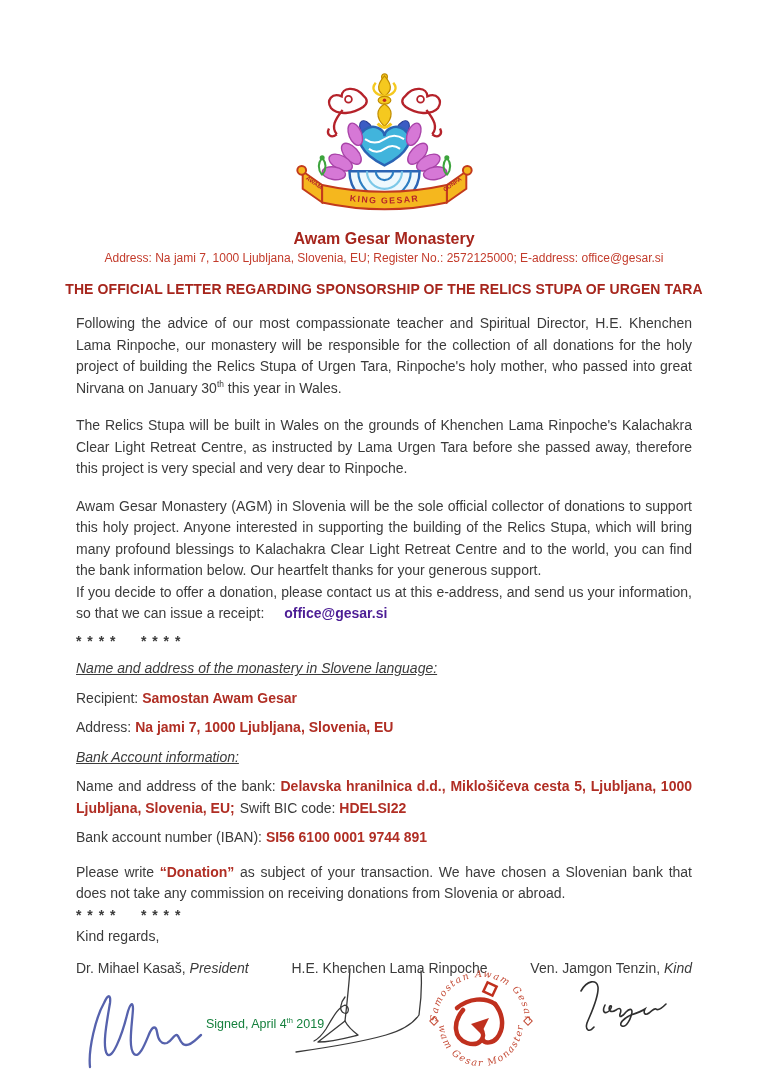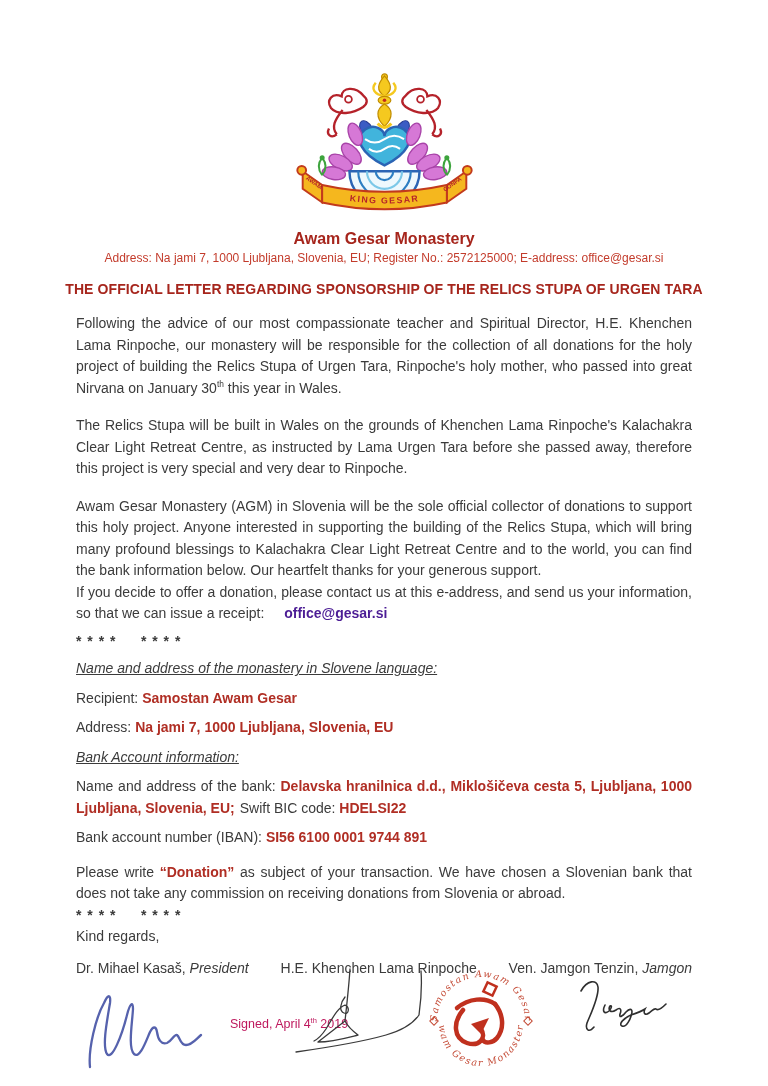--- a/index.html
+++ b/index.html
@@ -19,21 +19,21 @@
   .asterisks{margin-top:6px;font-weight:bold;white-space:pre;letter-spacing:1px;}
   .sec-heading{margin-top:6px;font-style:italic;text-decoration:underline;}
   .line{margin-top:8px;}
   .swift-label{margin-left:5px;}
   .kind-regards{margin-top:0;}
   .names-row{margin-top:10px;display:flex;justify-content:space-between;align-items:flex-start;}
   .role{font-style:italic;}
   sup{font-size:60%;vertical-align:super;line-height:0;}
   .sig-art{position:absolute;left:0;top:963px;width:768px;height:123px;}
   .sig-art svg{position:absolute;}
-  .signed-date{position:absolute;left:206px;top:54px;font-size:12.5px;color:#be185d;white-space:nowrap;margin-left:24px;}
+  .signed-date{position:absolute;left:206px;top:54px;font-size:12.5px;color:#15803d;white-space:nowrap;}
   .stamp-text{font-family:"DejaVu Serif",serif;font-style:italic;font-size:9.5px;fill:#c44a35;letter-spacing:1.5px;}
   .banner-text{font-family:"Liberation Sans",sans-serif;font-weight:bold;fill:#b5222a;}
 </style>
 </head>
 <body>
 
 <div class="page">
 
   <div class="logo-wrap">
     <svg width="195" height="150" viewBox="0 0 200 154" aria-hidden="true">
@@ -146,21 +146,21 @@
 
     <div class="line" style="text-align:justify;margin-top:13px;"><span>Please write </span><span class="value">“Donation”</span><span> as subject of your transaction. We have chosen a Slovenian bank that does not take any commission on receiving donations from Slovenia or abroad.</span></div>
 
     <div class="asterisks" style="margin-top:0;">* * * *     * * * *</div>
 
     <div class="kind-regards">Kind regards,</div>
 
     <div class="names-row">
       <span><span>Dr. Mihael Kasaš, </span><span class="role">President</span></span>
       <span>H.E. Khenchen Lama Rinpoche</span>
-      <span><span>Ven. Jamgon Tenzin, </span><span class="role">Jamgon</span></span>
+      <span><span>Ven. Jamgon Tenzin, </span><span class="role">Kind</span></span>
     </div>
   </div>
 
   <div class="sig-art">
 
     <svg style="left:80px;top:10px;" width="128" height="108" viewBox="0 0 128 108">
       <path d="M10,94 C8,76 16,44 24,30 C28,21 31,21 30,30 C27,48 22,73 27,81 C32,88 42,62 47,42 C50,30 53,28 53,36 C52,52 48,75 54,81 C60,86 66,68 70,59 C73,53 76,53 77,59 C78,66 81,72 87,70 C92,68 94,61 97,62 C100,64 100,72 106,72 C112,72 116,66 121,62" fill="none" stroke="#5662ad" stroke-width="2.3" stroke-linecap="round"></path>
     </svg>
 
     <div class="signed-date"><span>Signed, April 4</span><sup>th</sup><span> 2019</span></div>

